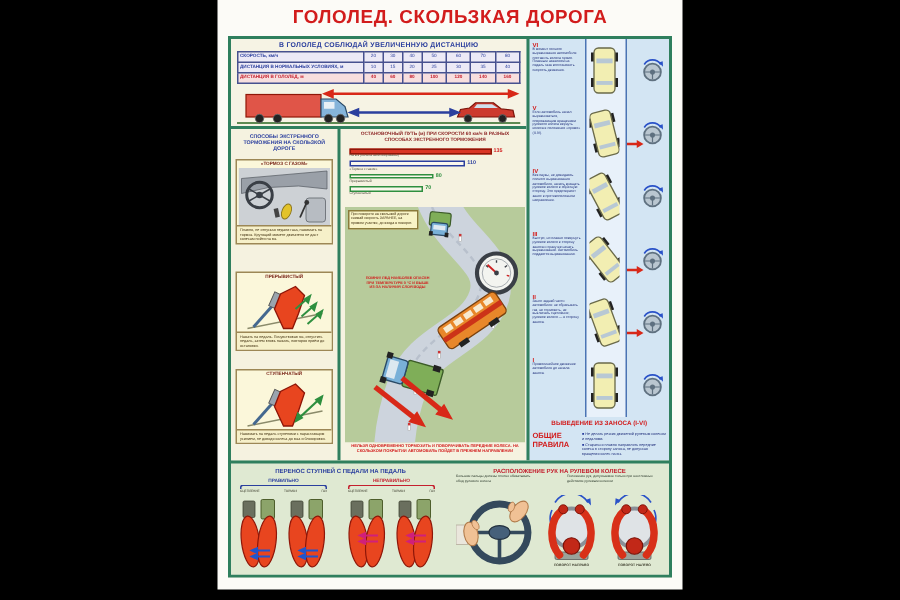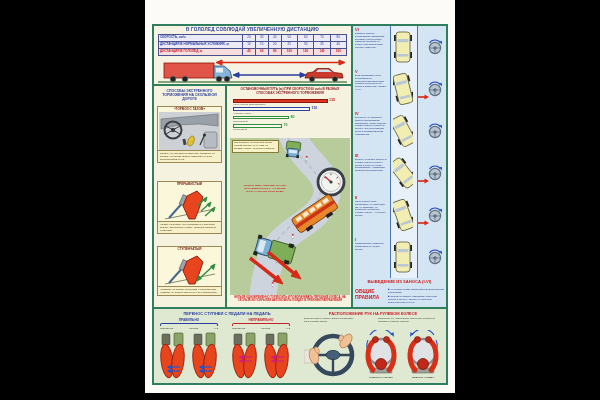--- a/index.html
+++ b/index.html
@@ -103,20 +103,21 @@
   .wheel-hands{position:absolute;left:4px;top:19px;}
   .hand-diagram{position:absolute;top:21px;}
   .hd-label{position:absolute;top:67px;width:38px;text-align:center;font-size:2.3px;
           color:#3a3a2a;font-weight:bold;}
 </style>
 </head>
 <body>
 
 <div class="canvas">
   <div class="poster">
+    <div class="poster-title">ГОЛОЛЕД. СКОЛЬЗКАЯ ДОРОГА</div>
 
     <div class="frame">
 
       <div class="top-band">
         <div class="tb-header">В ГОЛОЛЕД СОБЛЮДАЙ УВЕЛИЧЕННУЮ ДИСТАНЦИЮ</div>
         <table class="dist-table">
             <tbody id="dist-tbody">
               <tr class="r0">
                 <td class="lbl">СКОРОСТЬ, км/ч</td>
                 <td>20</td>

